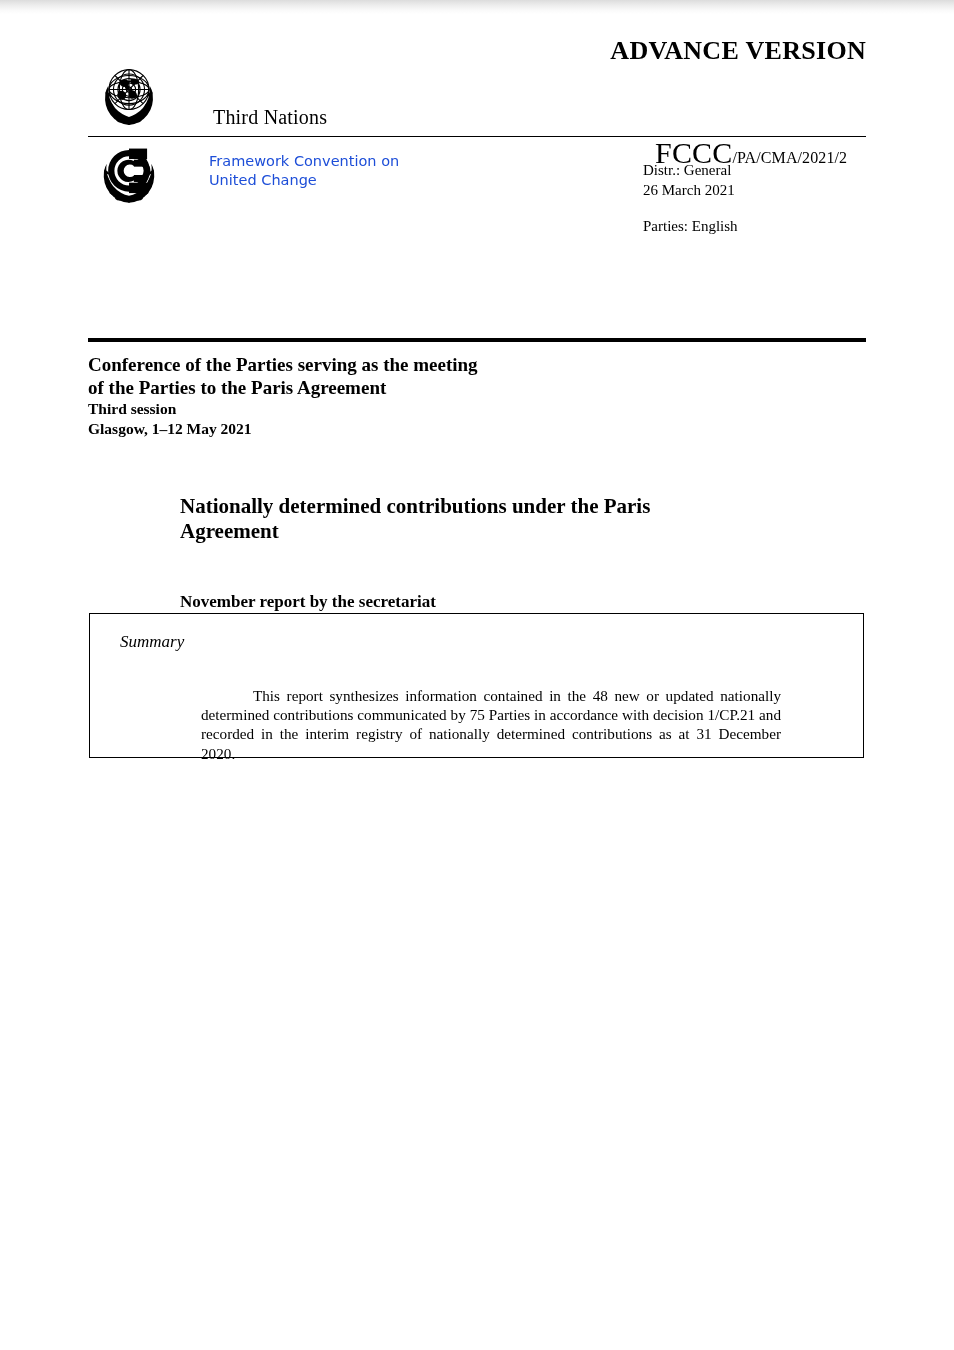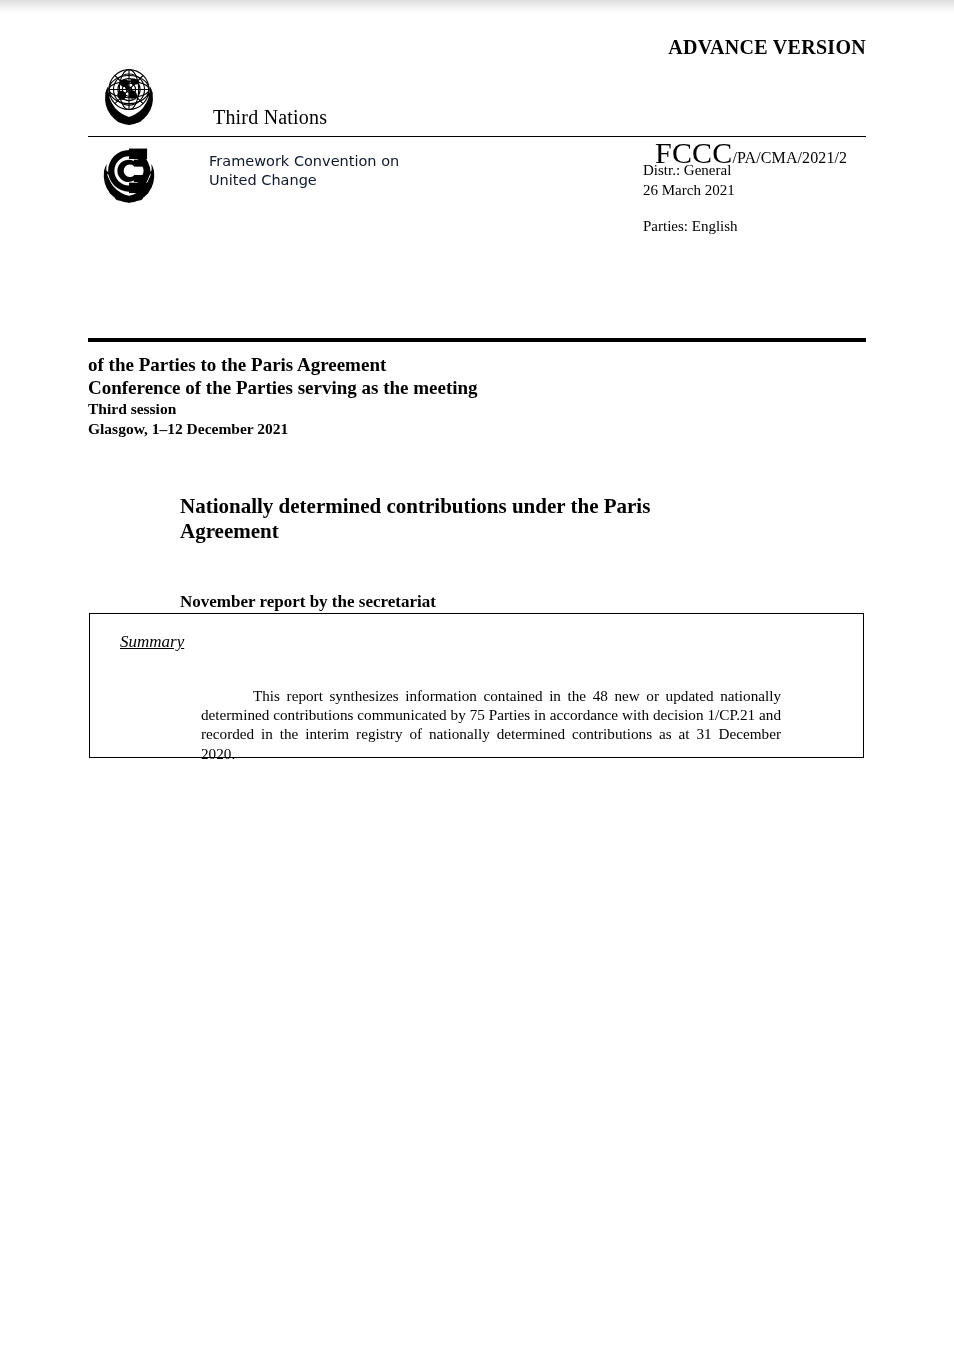--- a/index.html
+++ b/index.html
@@ -26,21 +26,21 @@
     background: linear-gradient(to bottom, #dcdcdc 0%, #ececec 35%, #fafafa 75%, #ffffff 100%);
     pointer-events: none;
   }
 
   
   .advance-version {
     position: absolute;
     right: 88px;
     top: 36px;
     font-weight: bold;
-    font-size: 20px;
+    font-size: 26px;
     letter-spacing: 0.3px;
     white-space: nowrap;
   }
 
   .emblem-un {
     position: absolute;
     left: 92px;
     top: 57px;
     width: 74px;
     height: 74px;
@@ -60,21 +60,21 @@
     font-size: 20px;
     letter-spacing: 0.2px;
   }
   .org-sub {
     position: absolute;
     left: 209px;
     top: 152px;
     font-family: "DejaVu Sans", "Liberation Sans", sans-serif;
     font-size: 14.5px;
     line-height: 19px;
-    color: #0f172a;
+    color: #1d4ed8;
     font-weight: 400;
   }
 
   .doc-symbol {
     position: absolute;
     left: 655px;
     top: 114px;
     white-space: nowrap;
     margin-top: 22px;
   }
@@ -163,21 +163,20 @@
     height: 145px;
     border: 1.3px solid #000;
     box-sizing: border-box;
   }
   .summary-label {
     position: absolute;
     left: 30px;
     top: 18px;
     font-style: italic;
     font-size: 17px;
-    text-decoration: underline;
   }
   .summary-text {
     position: absolute;
     left: 95px;
     top: 56px;
     width: 580px;
     font-size: 15.2px;
     line-height: 19.2px;
     text-align: justify;
     text-indent: 52px;
@@ -276,24 +275,24 @@
   <div class="distr">
     <div>Distr.: General</div>
     <div>26 March 2021</div>
   </div>
 
   <div class="original">Parties: English</div>
 
   <div class="rule-thick"></div>
 
   <div class="session">
+    <div class="big">Conference of the Parties serving as the meeting</div>
     <div class="big">of the Parties to the Paris Agreement</div>
-    <div class="big">Conference of the Parties serving as the meeting</div>
     <div class="small">Third session</div>
-    <div class="small">Glasgow, 1–12 December 2021</div>
+    <div class="small">Glasgow, 1–12 May 2021</div>
   </div>
 
   <div class="title-block">
     <h1 class="doc-title">Nationally determined contributions under the Paris Agreement</h1>
     <h2 class="doc-subtitle">November report by the secretariat</h2>
   </div>
 
   <div class="summary-box">
     <div class="summary-label">Summary</div>
     <p class="summary-text">This report synthesizes information contained in the 48 new or updated nationally determined contributions communicated by 75 Parties in accordance with decision 1/CP.21 and recorded in the interim registry of nationally determined contributions as at 31 December 2020.</p>

